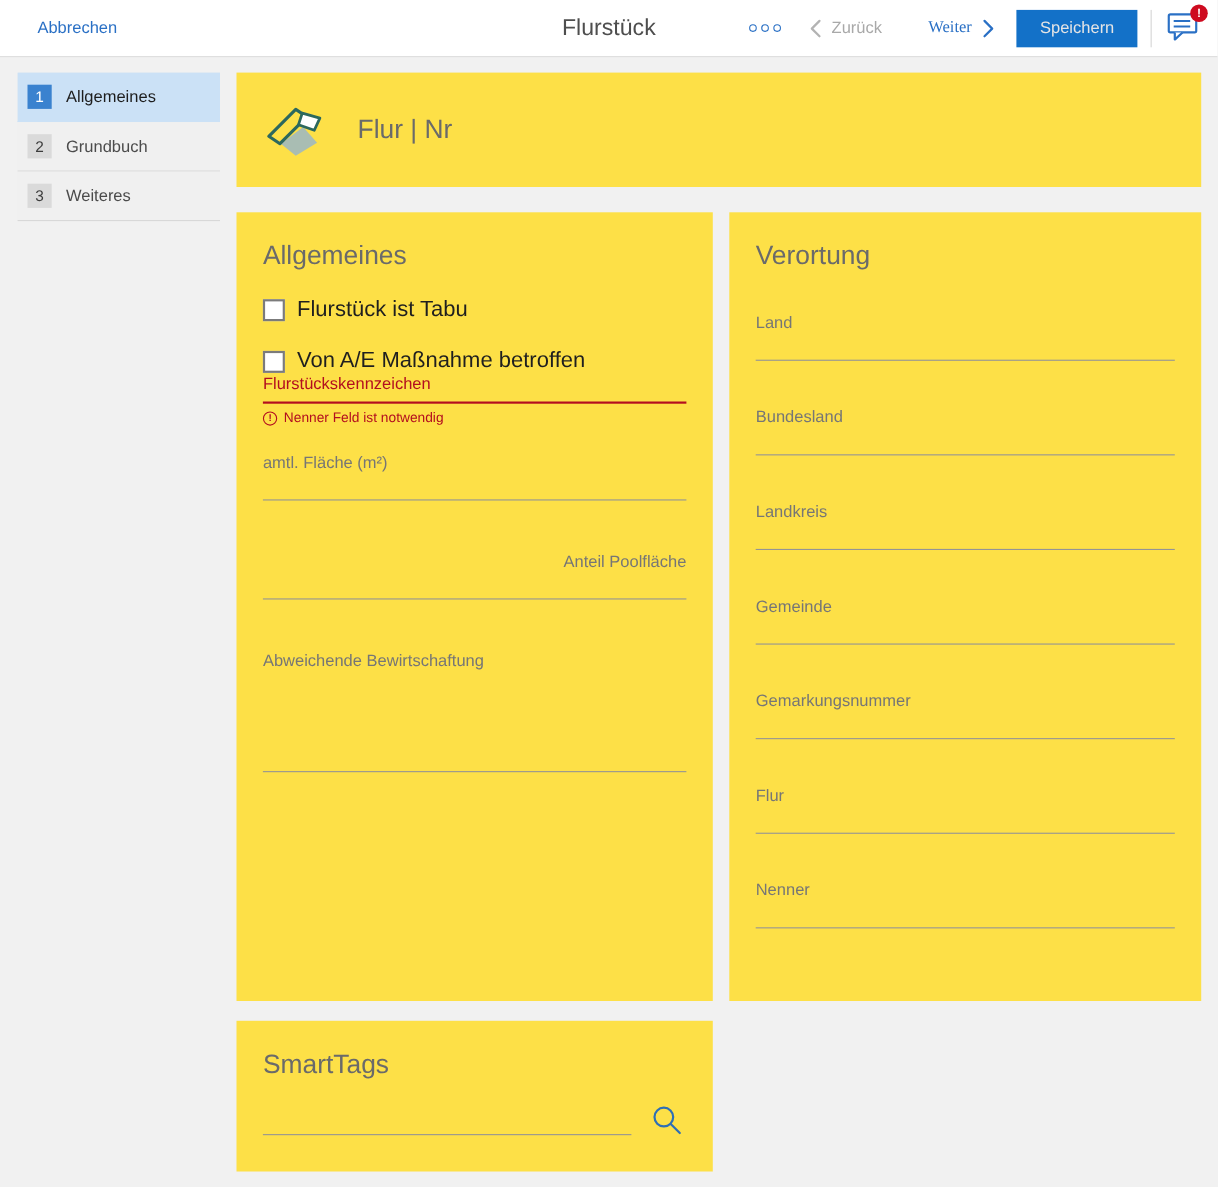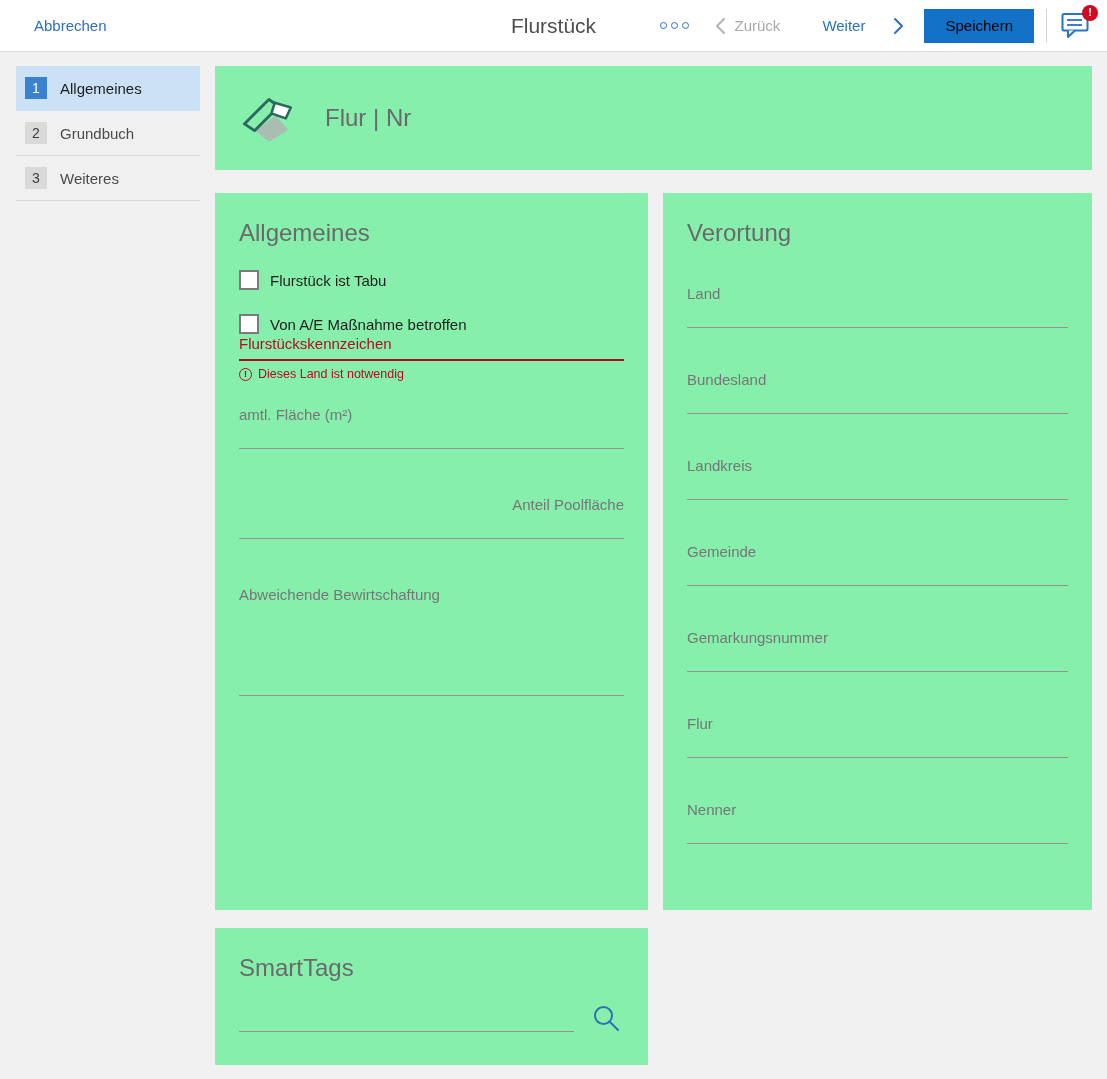--- a/index.html
+++ b/index.html
@@ -19,63 +19,63 @@
   
   .topbar{position:relative;height:52px;background:#fff;border-bottom:1px solid var(--divider);
           display:flex;align-items:center;}
   .cancel-link{position:absolute;left:34px;font-size:15px;color:var(--accent);cursor:pointer;}
   .page-title{position:absolute;left:50%;transform:translateX(-50%);font-size:21px;font-weight:300;color:#4e4e4e;}
   .topbar-right{position:absolute;right:12px;display:flex;align-items:center;}
   .more-btn{display:flex;gap:4px;align-items:center;margin-right:22px;cursor:pointer;padding:4px;}
   .more-btn i{display:block;width:7px;height:7px;border:1.5px solid var(--accent);border-radius:50%;}
   .nav-back{display:flex;gap:9px;margin-right:42px;cursor:default;}
   .nav-back span{font-size:15px;color:#a9a9a9;}
-  .nav-next{display:flex;align-items:center;gap:28px;margin-right:20px;cursor:pointer;}
+  .nav-next{display:flex;align-items:center;gap:10px;margin-right:20px;cursor:pointer;font-family:Liberation Serif, serif;}
   .nav-next span{font-size:15px;color:var(--accent);}
   .chev{display:block;}
-  .save-btn{background:var(--btn-blue);color:#000000;border:none;font-size:15px;
+  .save-btn{background:var(--btn-blue);color:#e5e5e5;border:none;font-size:15px;
             font-family:inherit;height:34px;padding:0 21px;cursor:pointer;margin-right:12px;}
   .tb-divider{width:1px;height:34px;background:#d5d5d5;margin-right:12px;}
   .comments-btn{position:relative;padding:2px 6px 0 2px;cursor:pointer;}
   .badge{position:absolute;top:-5px;right:-3px;width:16px;height:16px;border-radius:50%;
          background:#ce0b20;color:#fff;font-size:11px;font-weight:bold;
          display:flex;align-items:center;justify-content:center;line-height:1;}
 
   
   .layout{display:flex;align-items:flex-start;}
   .sidebar{width:184px;margin:14px 0 0 16px;flex:none;}
   .side-item{height:45px;display:flex;align-items:center;gap:13px;padding-left:9px;
              background:#f0f0f0;border-bottom:1px solid #d8d8d8;cursor:pointer;}
   .side-item .num{width:22px;height:22px;background:#dadada;color:#3c3c3c;font-size:14px;
                   display:flex;align-items:center;justify-content:center;flex:none;}
   .side-item .lbl{font-size:15px;color:#4b4b4b;}
   .side-item.active{background:#cbe1f6;border-bottom:1px solid #cbe1f6;}
   .side-item.active .num{background:#3a82cf;color:#fff;}
   .side-item.active .lbl{color:#1d1d1d;}
 
   .main{margin-left:15px;width:877px;flex:none;}
-  .card{background:#86efac;}
+  .card{background:#fde047;}
   .header-card{height:104px;margin-top:14px;display:flex;align-items:center;padding-left:26px;gap:30px;}
   .record-title{font-size:24px;font-weight:300;color:#6a6a6a;}
 
   .columns{display:flex;gap:15px;margin-top:23px;align-items:flex-start;}
   .col-left{width:433px;flex:none;}
   .col-right{width:429px;flex:none;}
   .card-allgemeines{height:717px;padding:0 24px;}
   .card-verortung{height:717px;padding:0 24px;}
   .card-smarttags{height:137px;padding:0 24px;margin-top:18px;}
 
   h2.section-title{font-size:24px;font-weight:300;color:var(--heading-gray);padding-top:26px;line-height:28px;}
 
   
   .cb-row{display:flex;align-items:center;gap:11px;cursor:pointer;}
   .cb-row.first{margin-top:23px;}
   .cb-row.second{margin-top:24px;}
   .cb-box{width:20px;height:20px;border:2px solid #7b7b7b;background:#fff;flex:none;}
-  .cb-label{font-size:15px;color:#1f1f1f;}
+  .cb-label{font-size:20px;color:#1f1f1f;}
 
   
   .field{border-bottom:1px solid var(--line-gray);padding-bottom:23px;cursor:text;}
   .field .flabel{font-size:15px;color:var(--label-gray);line-height:20px;display:block;}
   .field.required{border-bottom:2px solid var(--error);padding-bottom:5px;}
   .field.required .flabel{color:var(--error);}
   .error-row{display:flex;align-items:center;gap:6px;margin-top:6px;}
   .err-icon{width:13px;height:13px;border:1.5px solid var(--error);border-radius:50%;flex:none;
             color:var(--error);font-size:9px;font-weight:bold;display:flex;align-items:center;justify-content:center;line-height:1;}
   .error-text{font-size:12.5px;color:var(--error);}
@@ -180,21 +180,21 @@
           <div class="cb-row second">
             <span class="cb-box"></span>
             <span class="cb-label">Von A/E Maßnahme betroffen</span>
           </div>
 
           <div class="field required">
             <span class="flabel">Flurstückskennzeichen</span>
           </div>
           <div class="error-row">
             <span class="err-icon">!</span>
-            <span class="error-text">Dieses Land ist notwendig</span>
+            <span class="error-text">Nenner Feld ist notwendig</span>
           </div>
 
           <div class="field f-amtl">
             <span class="flabel">amtl. Fläche (m²)</span>
           </div>
 
           <div class="field f-anteil">
             <span class="flabel">Anteil Poolfläche</span>
           </div>
 

